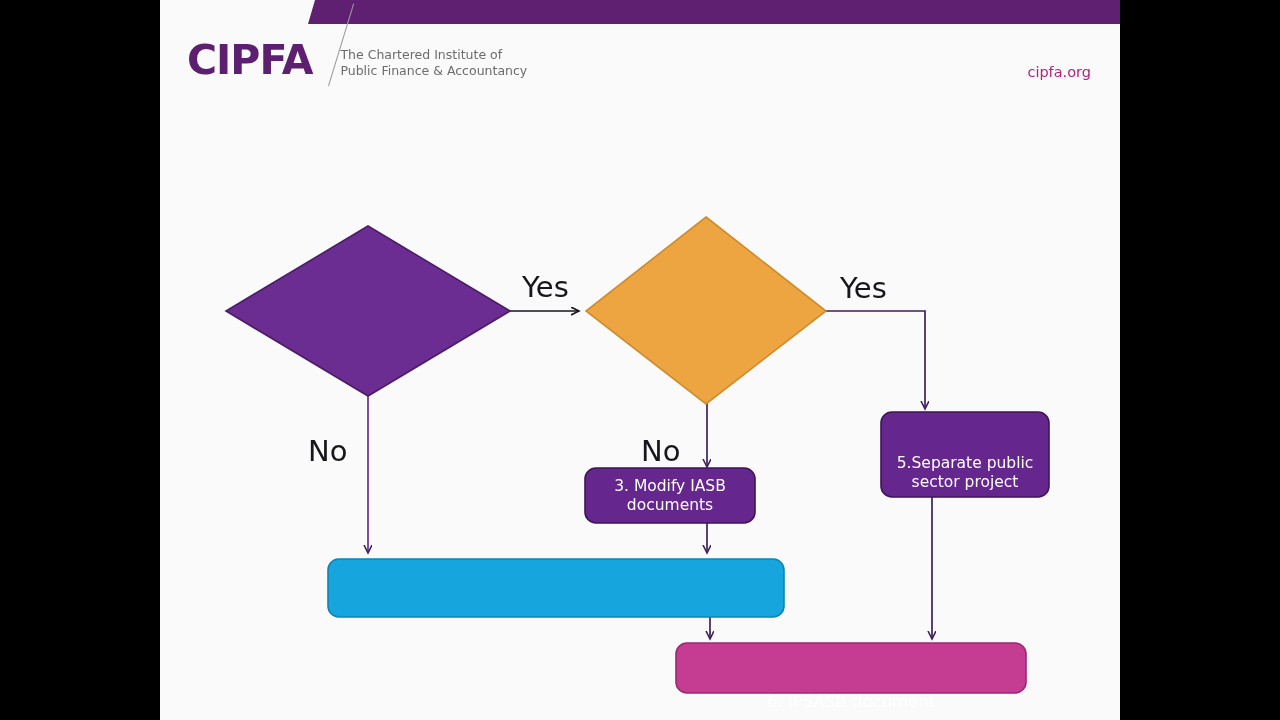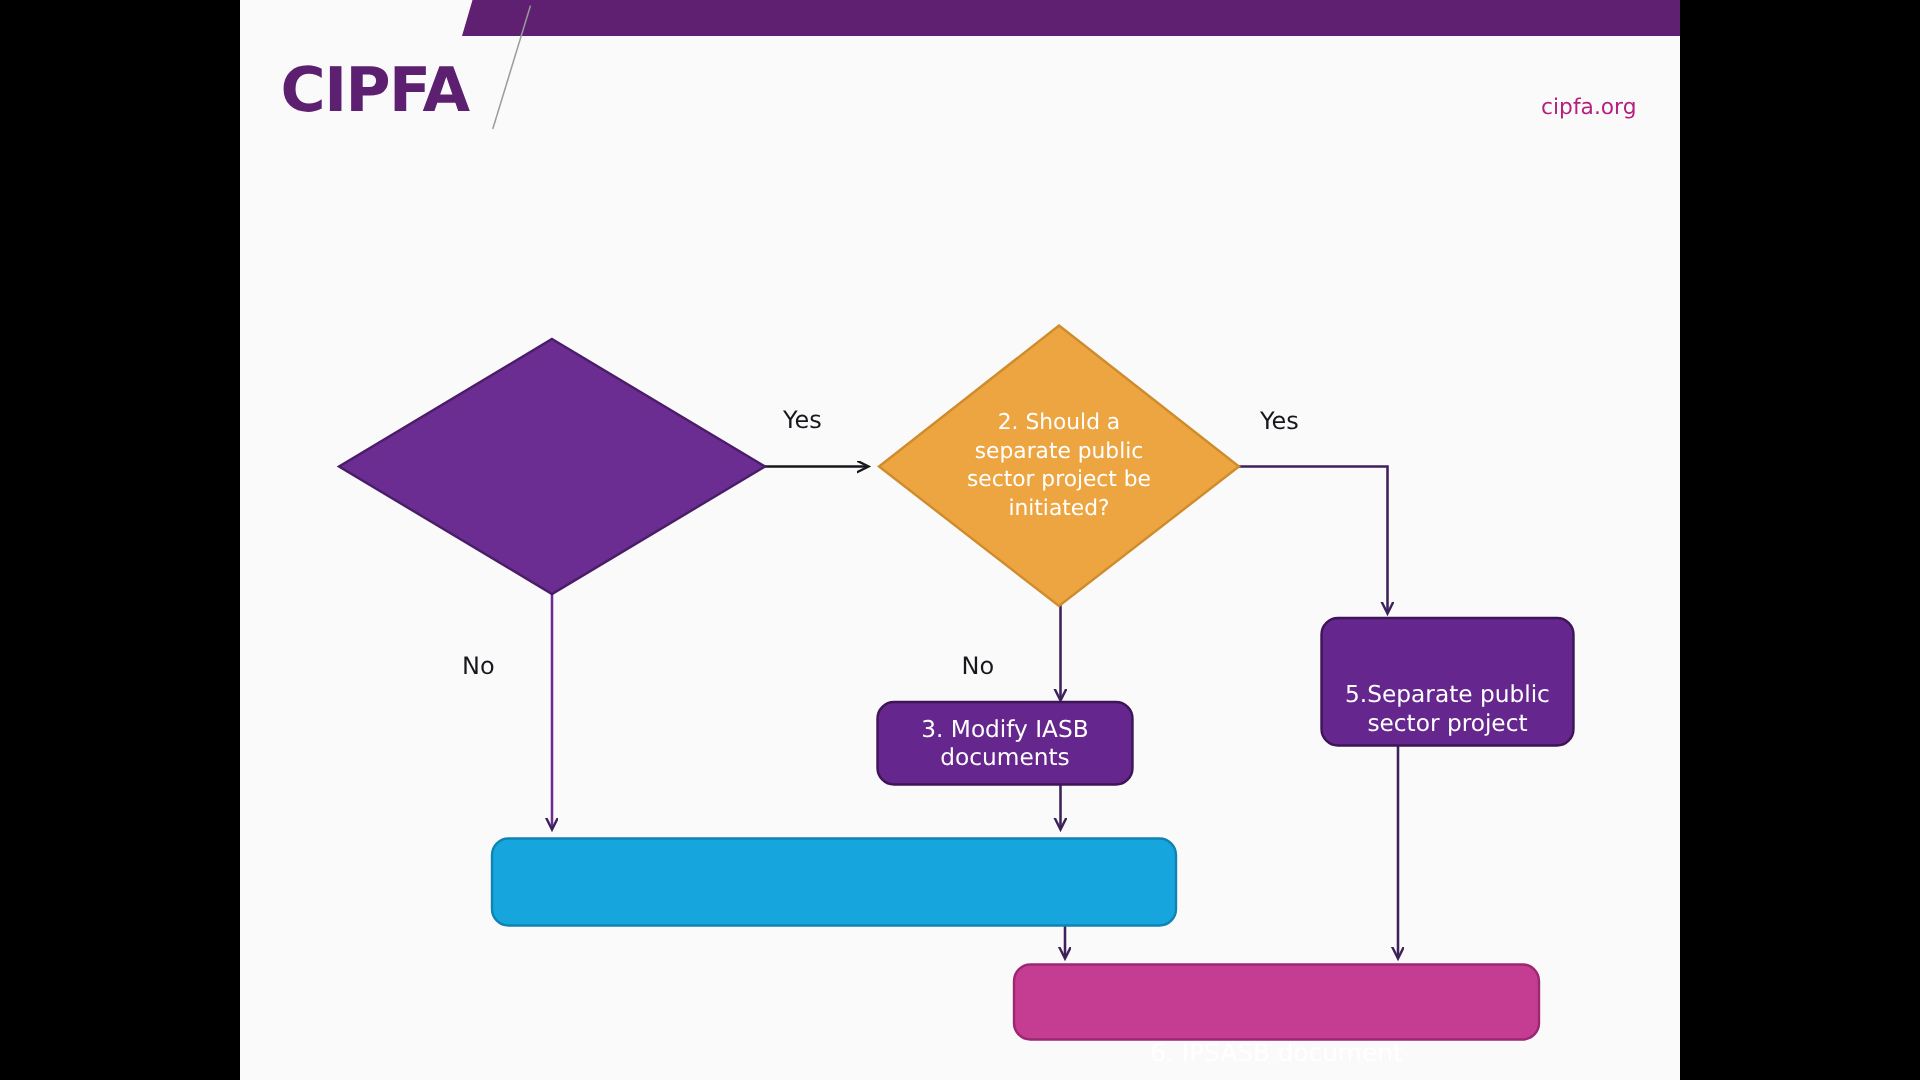--- a/index.html
+++ b/index.html
@@ -127,36 +127,40 @@
     font-family: "DejaVu Sans", "Liberation Sans", sans-serif;
     pointer-events: none;
   }
   .diamond-text { font-size: 14.5px; line-height: 19px; }
   .box-text { font-size: 15.5px; line-height: 19px; }
   .box-text-lg { font-size: 16.5px; line-height: 20px; }
 
   .edge-label {
     position: absolute;
     font-family: "DejaVu Sans", "Liberation Sans", sans-serif;
-    font-size: 16px;
+    font-size: 29px;
     color: #17161b;
   }
 </style>
 </head>
 <body>
 
 <div id="stage">
 
   <div id="slide">
 
     <div class="top-band"></div>
 
     <div class="logo-block">
       <div class="logo-word">CIPFA</div>
       <div class="logo-slash"></div>
+      <div class="logo-tag">
+        <div>The Chartered Institute of</div>
+        <div>Public Finance &amp; Accountancy</div>
+      </div>
     </div>
 
     <div class="site-url">cipfa.org</div>
 
 
     <div id="flow">
       <svg width="960" height="720" viewBox="0 0 960 720" xmlns="http://www.w3.org/2000/svg">
         <defs>
           <marker id="arrowPurple" markerWidth="10" markerHeight="10" refX="7" refY="4" orient="auto" markerUnits="userSpaceOnUse">
             <path d="M0,0 L8,4 L0,8" fill="none" stroke="#3d2159" stroke-width="1.6"></path>
@@ -213,21 +217,20 @@
         <g>
           <rect x="168" y="559" width="456" height="58" rx="11" ry="11" fill="#16a5dc" stroke="#0f84b4" stroke-width="1.6"></rect>
         </g>
 
         <g>
           <rect x="516" y="643" width="350" height="50" rx="11" ry="11" fill="#c53d93" stroke="#9c2871" stroke-width="1.6"></rect>
         </g>
       </svg>
 
 
-      <div class="node-text diamond-text" style="left:480px; top:248px; width:132px; height:126px;">2. Should a separate public sector project be initiated?</div>
 
       <div class="node-text box-text" style="left:428px; top:468px; width:164px; height:55px;">3. Modify IASB documents</div>
 
       <div class="node-text box-text" style="left:725px; top:430px; width:160px; height:85px;">5.Separate public sector project</div>
 
 
       <div class="node-text box-text-lg" style="left:520px; top:677px; width:342px; height:50px;">6. IPSASB document</div>
 
       <div class="edge-label" style="left:362px; top:270px;">Yes</div>
 

